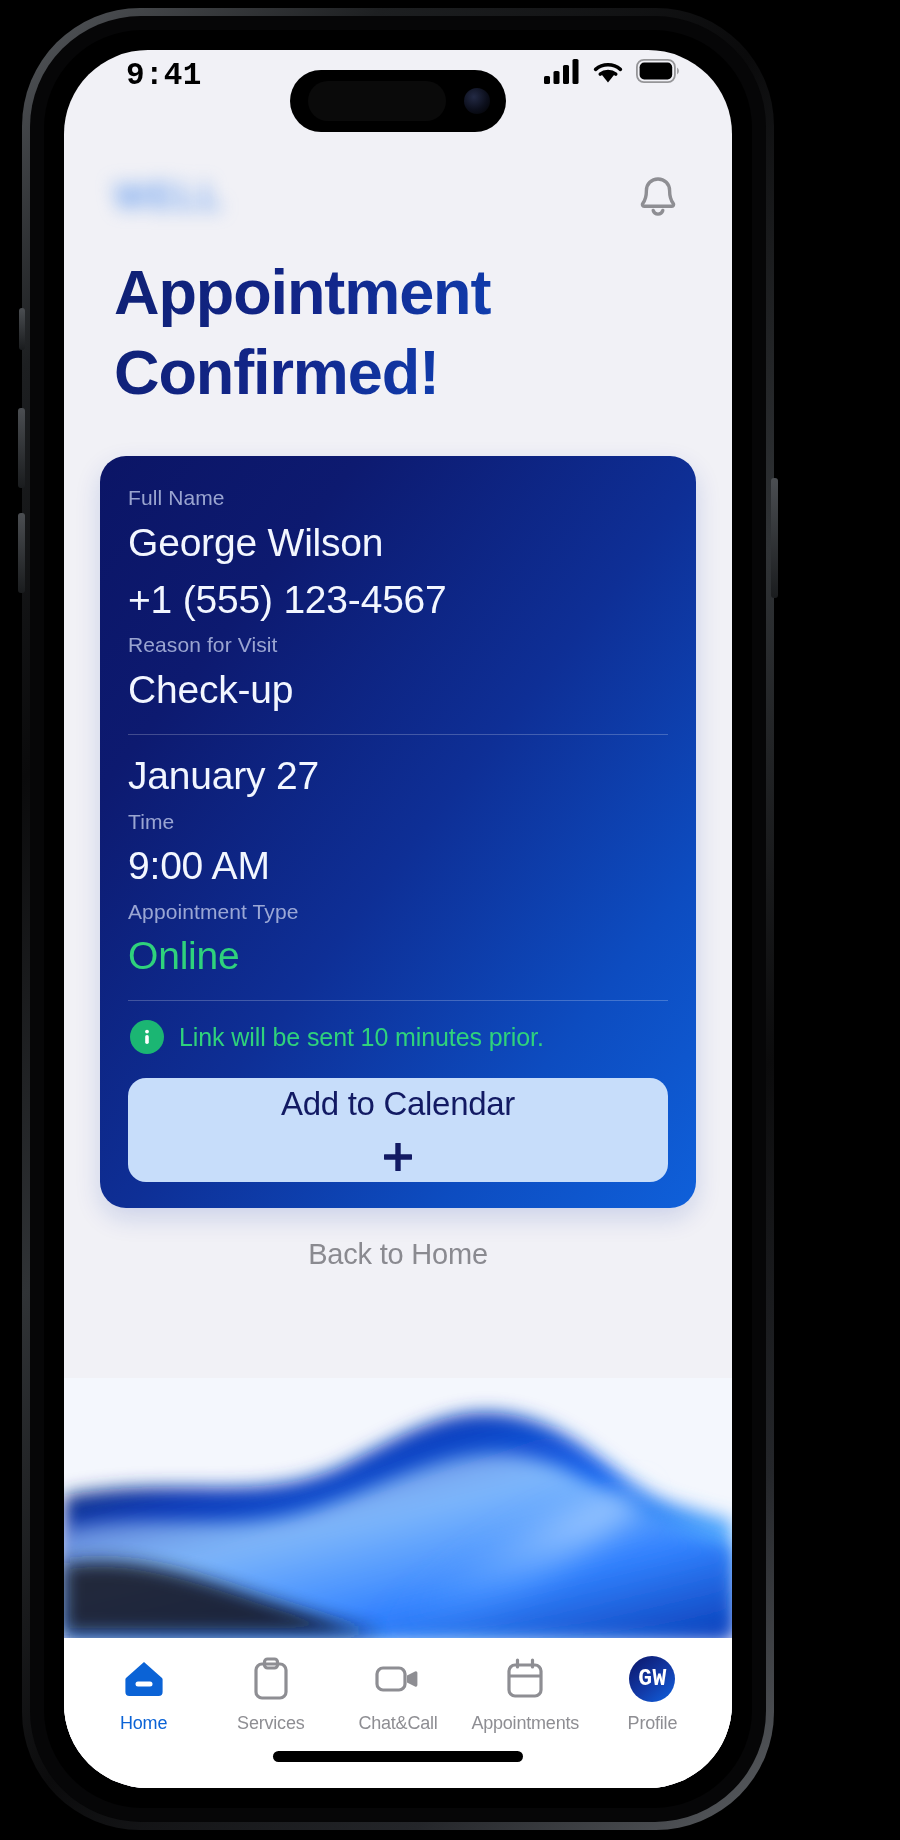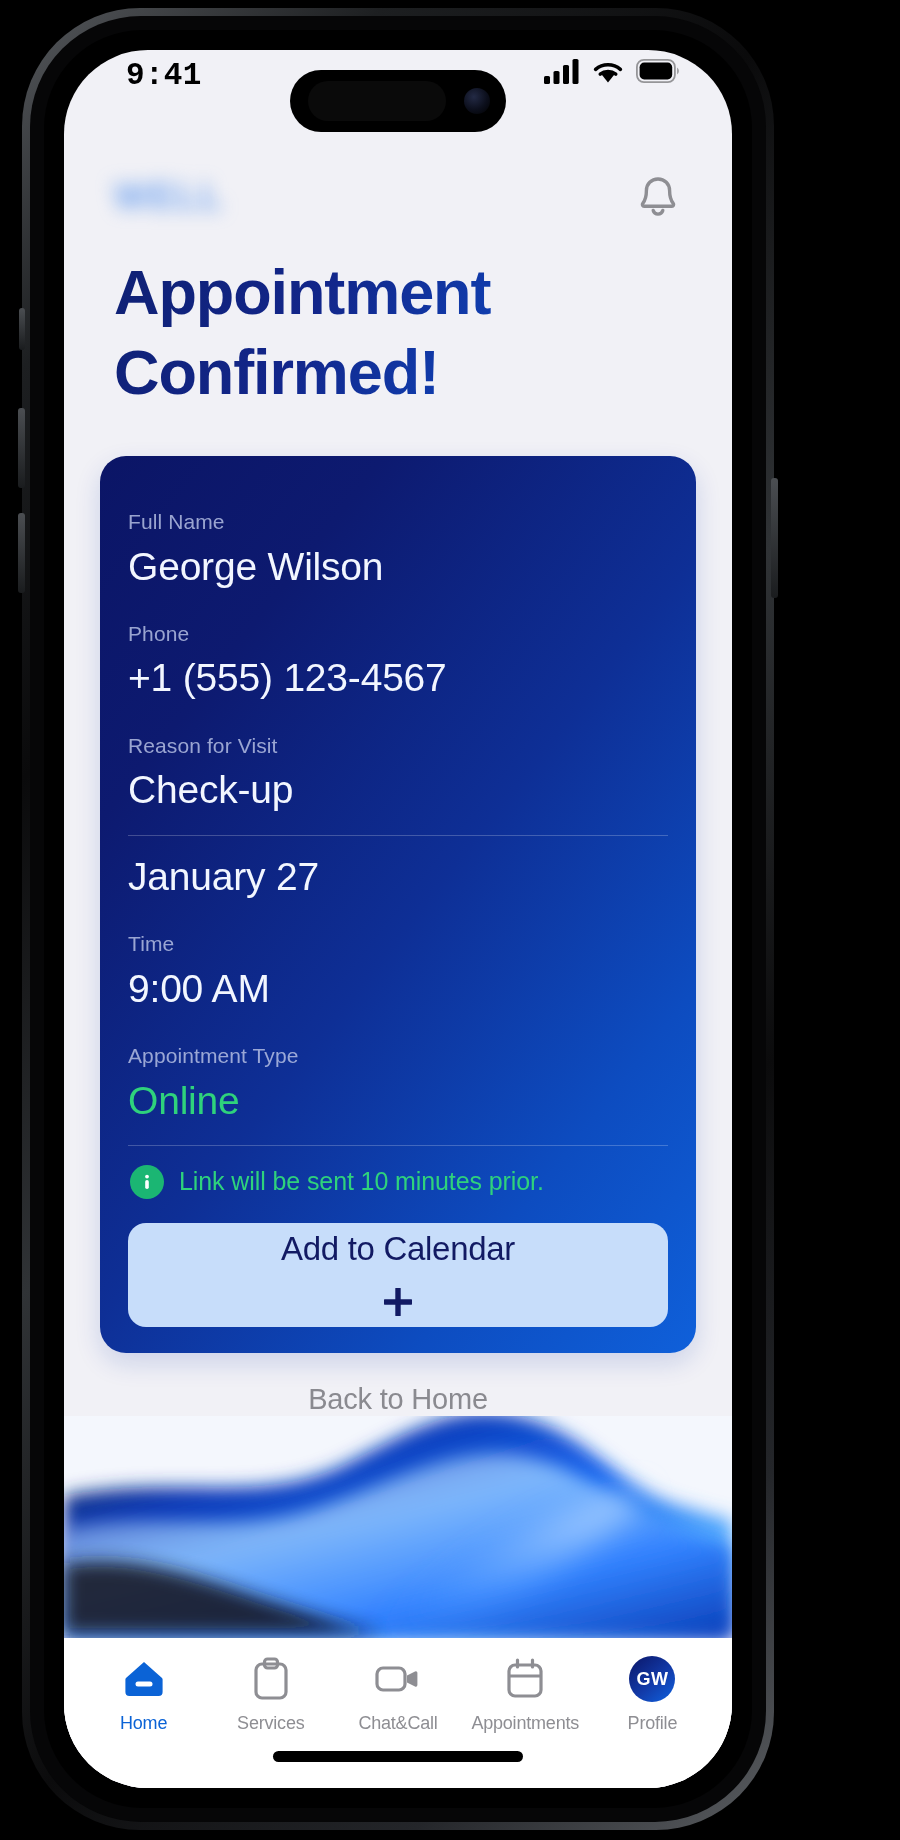--- a/index.html
+++ b/index.html
@@ -87,21 +87,21 @@
   
   .card {
     margin:44px 36px 0 36px;
     border-radius:26px;
     background:linear-gradient(128deg,#0b1566 0%,#0d1a70 22%,#0e2f96 52%,#0d4cc0 78%,#0f60da 100%);
     padding:26px 28px 26px 28px;
     color:#fff;
     box-shadow:0 10px 26px rgba(13,52,170,.16);
   }
   .field { margin-bottom:2px; }
-  .f-label { font-size:21px; color:#b9c3e6; opacity:.82; line-height:1.55; letter-spacing:.1px;margin-top:24px; }
+  .f-label { font-size:21px; color:#b9c3e6; opacity:.82; line-height:1.55; letter-spacing:.1px; }
   .f-value { font-size:39px; color:#f2f6ff; line-height:1.42; letter-spacing:-.2px; }
   .f-value.accent { color:#2fd27c; }
   .divider { height:1px; background:rgba(255,255,255,.22); margin:17px 0 13px 0; }
 
   .note { display:flex; align-items:center; gap:15px; padding:6px 0 2px 2px; }
   .info-icon { width:34px; height:34px; border-radius:50%; background:#1bb673;
     display:flex; align-items:center; justify-content:center; flex:0 0 34px; }
   .note-text { font-size:25px; color:#2fd27c; letter-spacing:-.1px; }
 
   .cal-btn {
@@ -128,21 +128,21 @@
     padding:18px 16px 0 16px; position:relative; z-index:5;
   }
   .tab { display:flex; flex-direction:column; align-items:center; gap:11px; width:136px; cursor:pointer; }
   .tab-ico { height:46px; display:flex; align-items:center; justify-content:center; }
   .tab-lbl { font-size:18px; color:#8e8e93; letter-spacing:-.2px; }
   .tab.active .tab-lbl { color:#0b63d6; }
   .avatar {
     width:46px; height:46px; border-radius:50%;
     background:linear-gradient(140deg,#0b1566 0%,#123aa8 55%,#0f63e0 100%);
     display:flex; align-items:center; justify-content:center;
-    font-size:18px; font-weight:700; color:#fff; letter-spacing:.3px;
+    font-size:23px; font-weight:700; color:#fff; letter-spacing:.3px;font-family:Liberation Mono, monospace;
   }
   .home-indicator {
     position:absolute; left:50%; transform:translateX(-50%); bottom:26px;
     width:250px; height:11px; border-radius:6px; background:#000; z-index:9;
   }
 </style>
 </head>
 <body>
 
 <div class="stage">
@@ -201,21 +201,20 @@
               <div>Confirmed!</div>
             </div>
 
             <div class="card">
 
               <div class="field">
                 <div class="f-label">Full Name</div>
                 <div class="f-value">George Wilson</div>
               </div>
               <div class="field">
-                <div class="f-label">Phone</div>
                 <div class="f-value">+1 (555) 123-4567</div>
               </div>
               <div class="field">
                 <div class="f-label">Reason for Visit</div>
                 <div class="f-value">Check-up</div>
               </div>
 
               <div class="divider"></div>
 
               <div class="field">

